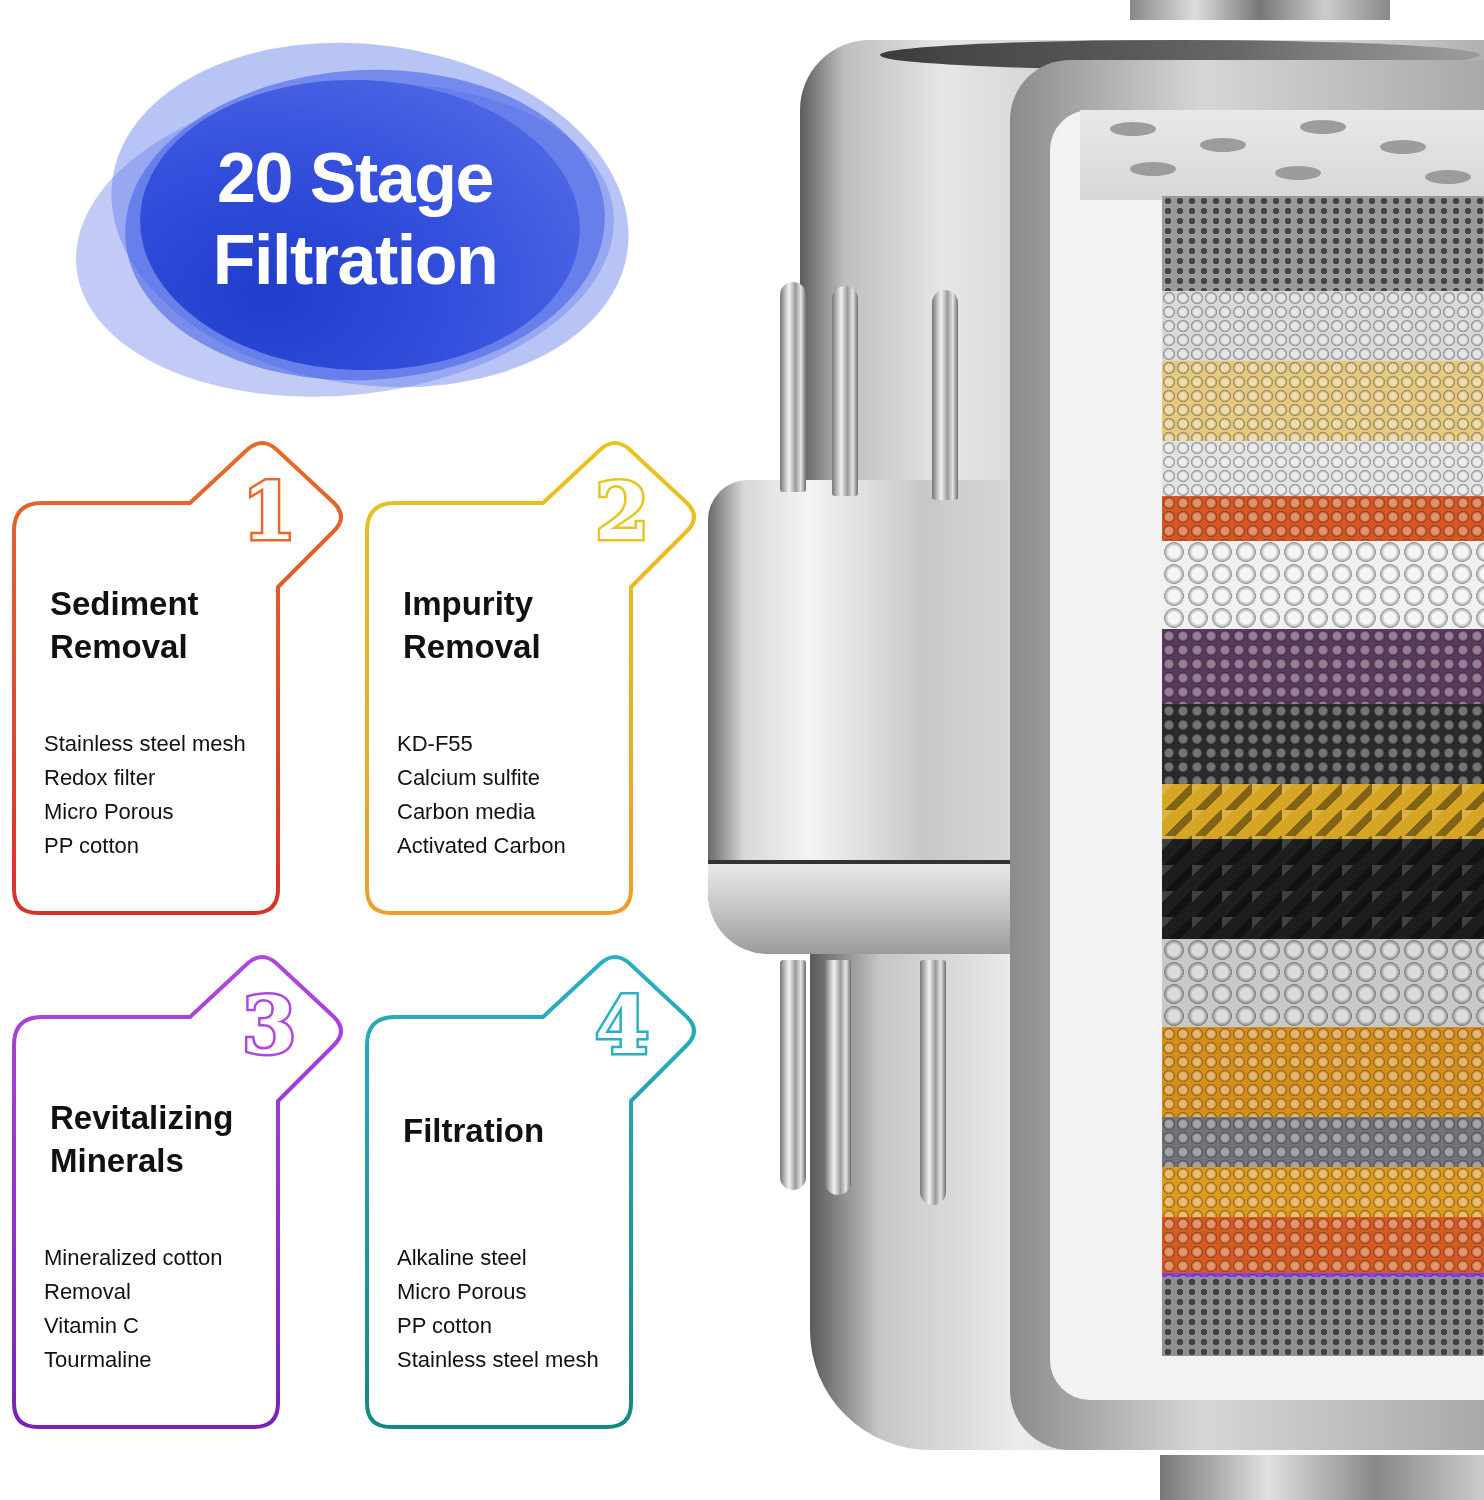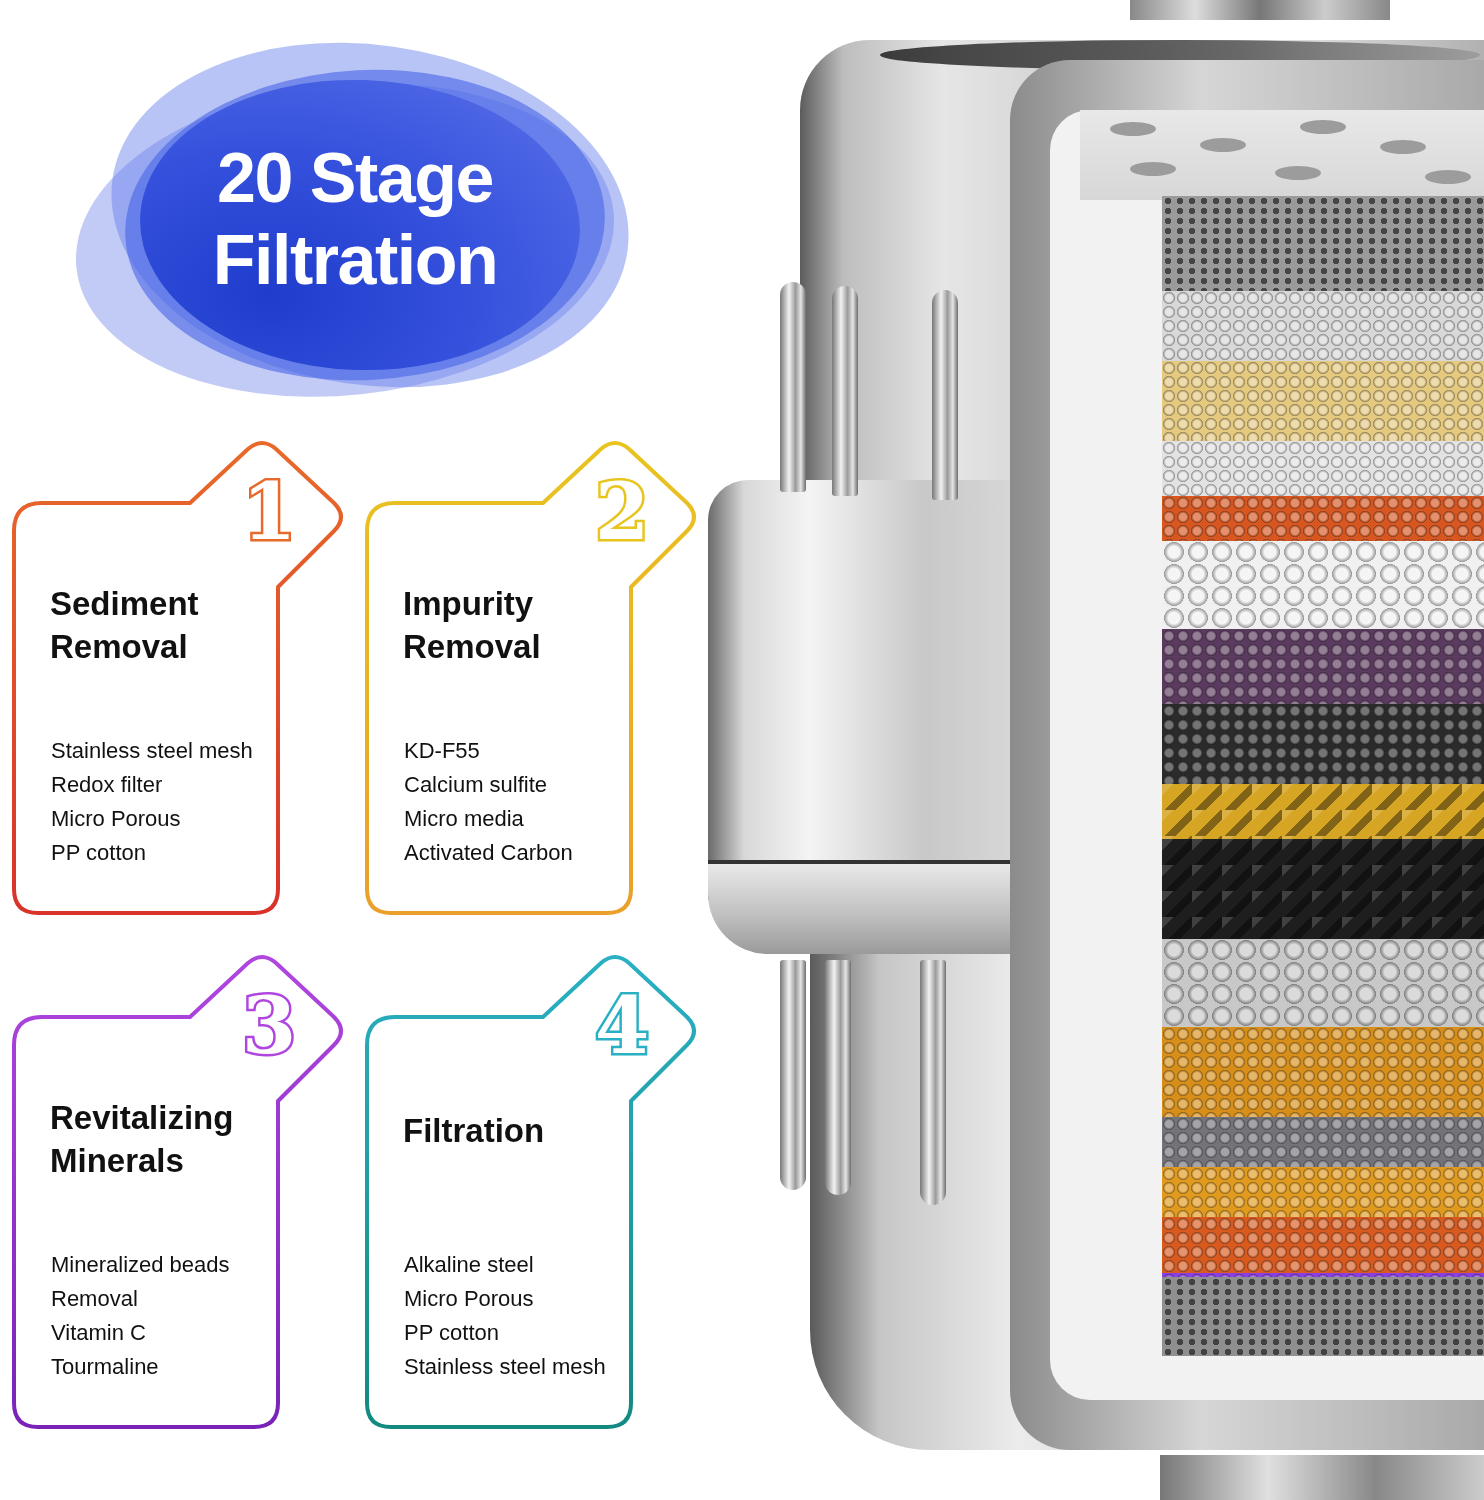--- a/index.html
+++ b/index.html
@@ -13,21 +13,21 @@
   .blob.b3 { left: 55px; top: 45px; width: 480px; height: 310px; background: rgba(70,100,230,0.6); transform: rotate(-3deg); }
   .blob.b4 { left: 70px; top: 55px; width: 440px; height: 290px; background: radial-gradient(ellipse at 30% 75%, #1f3ccc 0%, #3450dc 45%, #5a72ea 100%); transform: rotate(2deg); }
   .title { position: absolute; left: 0; right: 0; top: 112px; text-align: center; color: #ffffff; font-weight: bold; font-size: 70px; line-height: 82px; letter-spacing: -1.5px; font-family: "Liberation Sans", sans-serif; }
   .title span { display: block; }
 
   
   .card { position: absolute; width: 340px; height: 490px; }
   .card svg.frame { position: absolute; left: 0; top: 0; width: 340px; height: 490px; overflow: visible; }
   .card .num { position: absolute; font-family: "DejaVu Serif", serif; font-weight: bold; font-size: 78px; line-height: 78px; color: #ffffff; }
   .card .heading { position: absolute; left: 38px; top: 145px; font-weight: bold; font-size: 33px; line-height: 43px; color: #111111; }
-  .card .items { position: absolute; left: 24px; top: 282px; list-style: none; margin: 15px; padding: 0; }
+  .card .items { position: absolute; left: 24px; top: 282px; list-style: none; margin: 8px; padding: 0; }
   .card .items li { font-size: 22px; line-height: 34px; color: #111111; }
 
   #card1 { left: 12px; top: 437px; }
   #card2 { left: 365px; top: 437px; }
   #card3 { left: 12px; top: 951px; }
   #card4 { left: 365px; top: 951px; }
 
   
   .product { position: absolute; left: 700px; top: 0; width: 784px; height: 1500px; }
   .cap-top { position: absolute; left: 100px; top: 40px; width: 720px; height: 460px; border-radius: 70px 0 0 0;
@@ -110,41 +110,41 @@
       <path d="M 30 66 L 178 66 L 236 12 Q 250 0 264 12 L 322 66 Q 336 80 322 94 L 266 150 L 266 452 Q 266 476 242 476 L 26 476 Q 2 476 2 452 L 2 94 Q 2 66 30 66 Z" fill="none" stroke="url(#grad1)" stroke-width="4" stroke-linejoin="round"></path>
     </svg>
     <div class="num" style="left: 230px; top: 36px; -webkit-text-stroke: 5px rgb(232, 196, 31); paint-order: stroke; text-shadow: rgb(232, 196, 31) 0px 0px 0px;">2</div>
     <div class="heading">
       <div>Impurity</div>
       <div>Removal</div>
     </div>
     <ul class="items">
       <li>KD-F55</li>
       <li>Calcium sulfite</li>
-      <li>Micro media</li>
+      <li>Carbon media</li>
       <li>Activated Carbon</li>
     </ul>
   </div>
 <div class="card" id="card3">
     <svg class="frame" viewBox="0 0 340 490">
       <defs>
         <linearGradient id="grad2" x1="0" y1="0" x2="0" y2="1">
           <stop offset="0" stop-color="#b046e0"></stop>
           <stop offset="1" stop-color="#7a22b8"></stop>
         </linearGradient>
       </defs>
       <path d="M 30 66 L 178 66 L 236 12 Q 250 0 264 12 L 322 66 Q 336 80 322 94 L 266 150 L 266 452 Q 266 476 242 476 L 26 476 Q 2 476 2 452 L 2 94 Q 2 66 30 66 Z" fill="none" stroke="url(#grad2)" stroke-width="4" stroke-linejoin="round"></path>
     </svg>
     <div class="num" style="left: 230px; top: 36px; -webkit-text-stroke: 5px rgb(176, 70, 224); paint-order: stroke; text-shadow: rgb(176, 70, 224) 0px 0px 0px;">3</div>
     <div class="heading">
       <div>Revitalizing</div>
       <div>Minerals</div>
     </div>
     <ul class="items">
-      <li>Mineralized beads</li>
+      <li>Mineralized cotton</li>
       <li>Removal</li>
       <li>Vitamin C</li>
       <li>Tourmaline</li>
     </ul>
   </div>
 <div class="card" id="card4">
     <svg class="frame" viewBox="0 0 340 490">
       <defs>
         <linearGradient id="grad3" x1="0" y1="0" x2="0" y2="1">
           <stop offset="0" stop-color="#2ab0c4"></stop>

